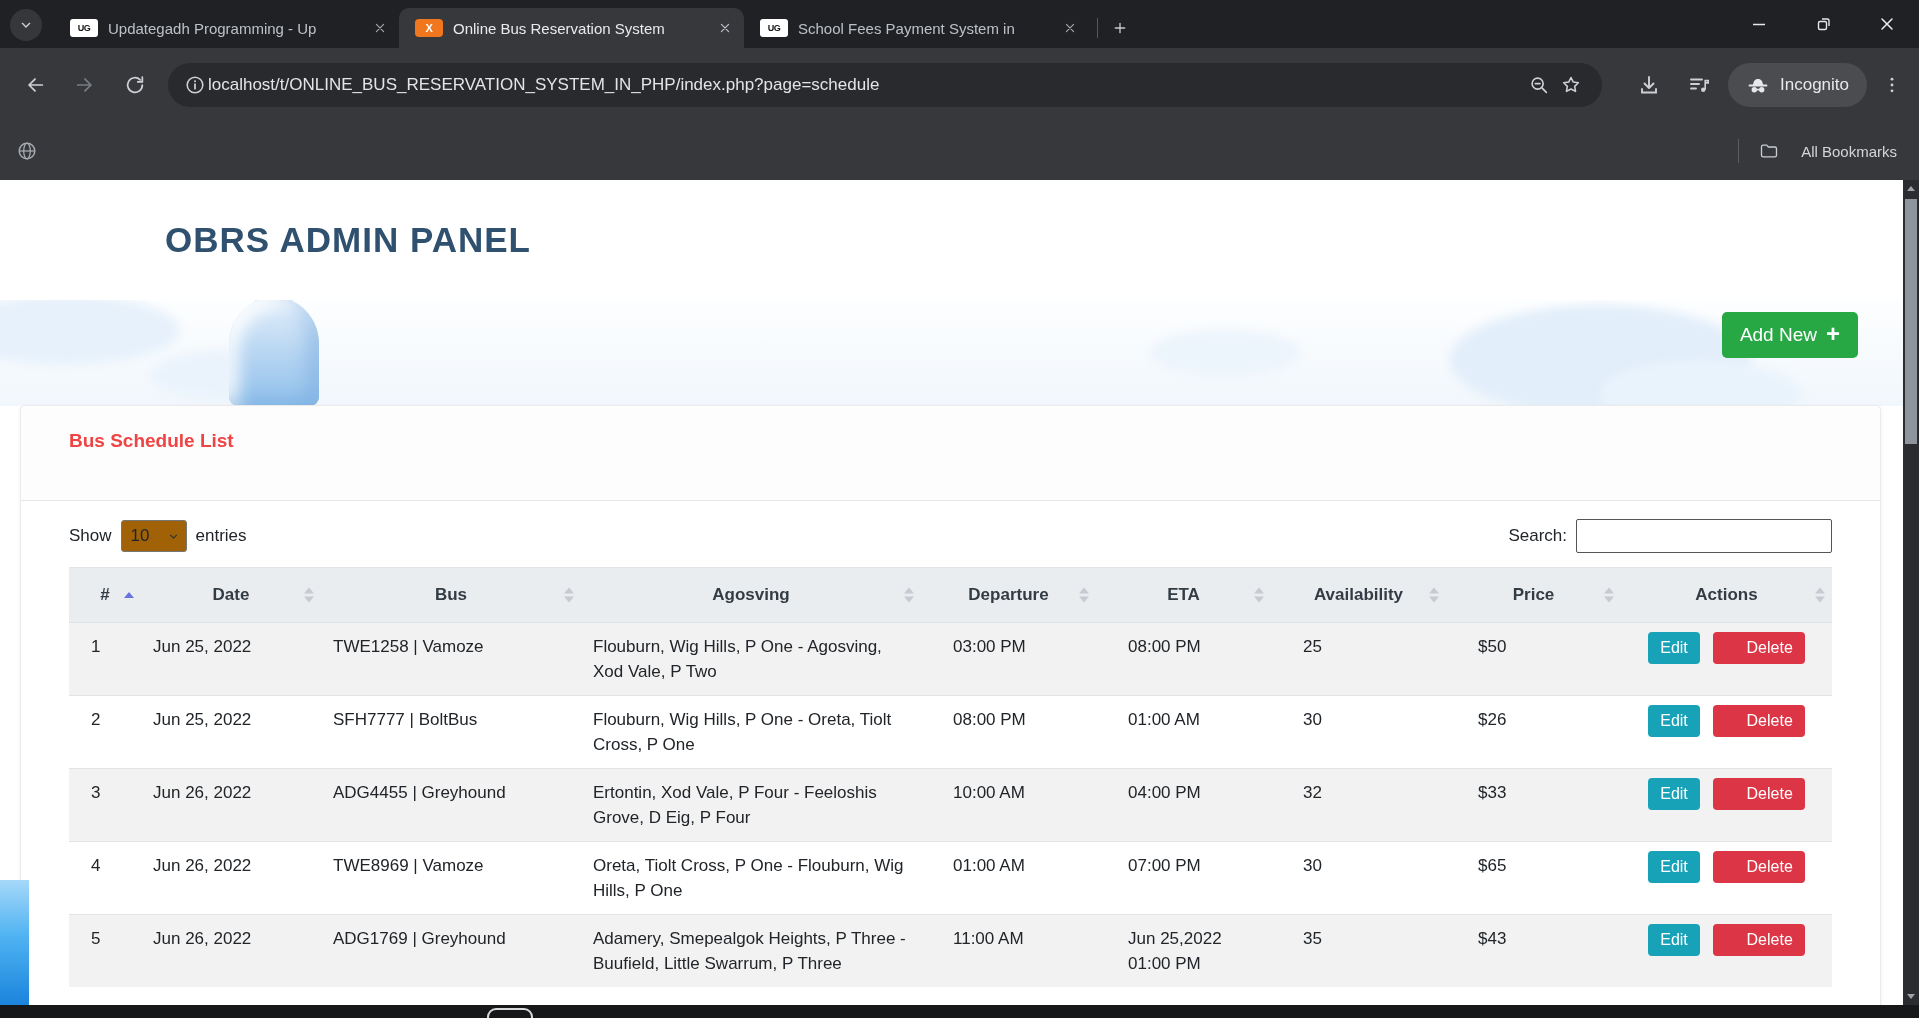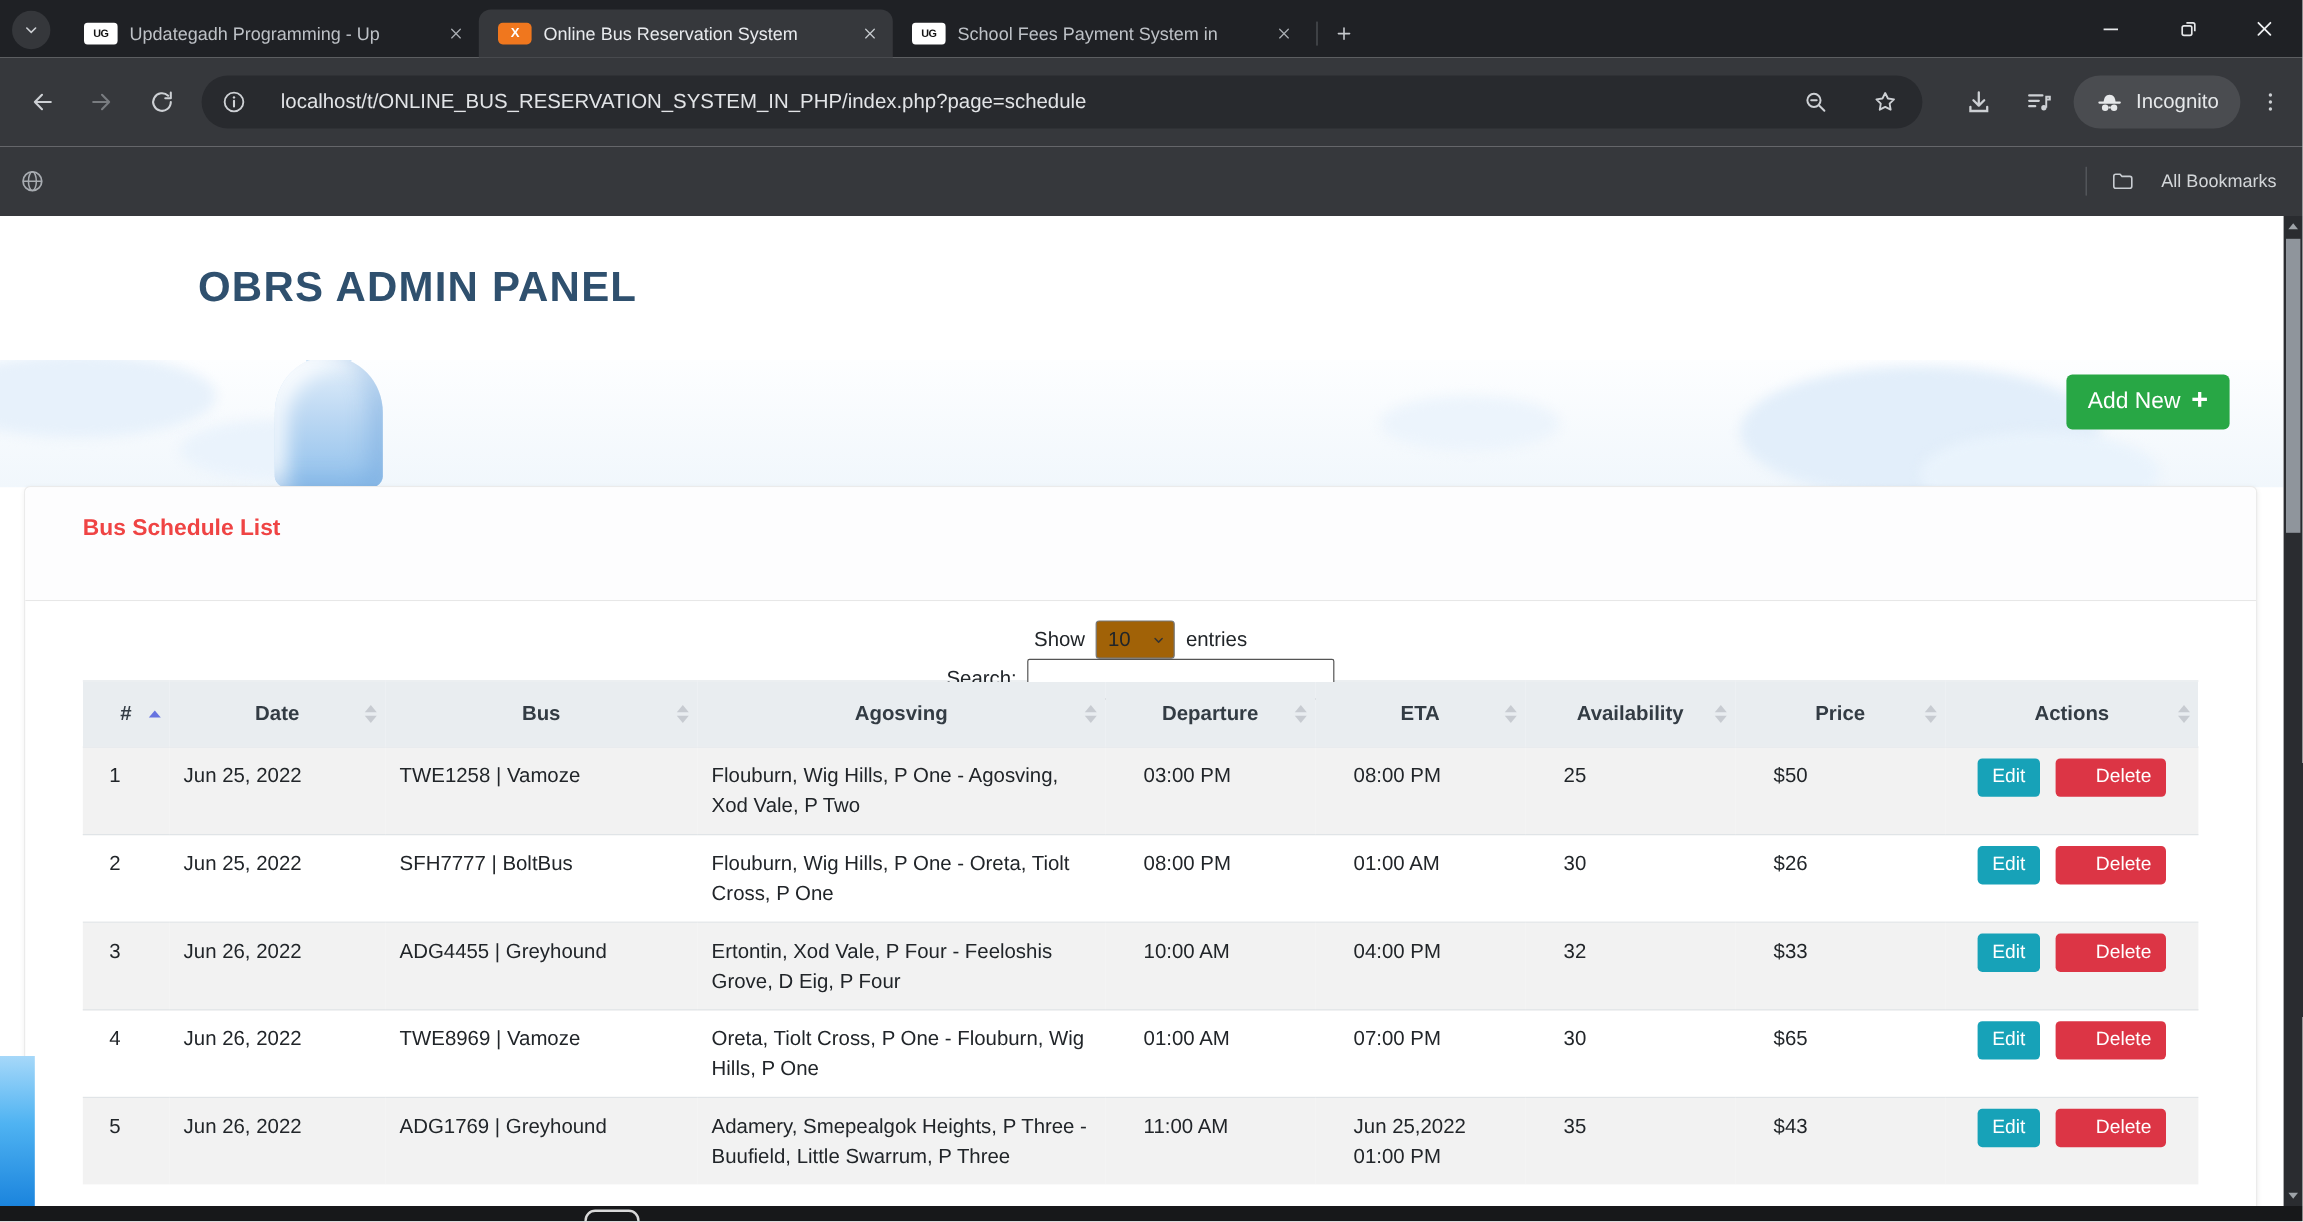--- a/index.html
+++ b/index.html
@@ -31,21 +31,21 @@
   .tab-sep { width:1px; height:20px; background:#54575b; margin:0 8px; align-self:center; }
   .new-tab-btn { width:28px; height:28px; align-self:center; display:flex; align-items:center; justify-content:center; border-radius:50%; cursor:pointer; }
   .win-controls { position:absolute; right:0; top:0; height:48px; display:flex; }
   .win-btn { width:64px; height:48px; display:flex; align-items:center; justify-content:center; cursor:pointer; }
 
   
   .toolbar { position:absolute; top:48px; left:0; right:0; height:74px; background:#36383c; display:flex; align-items:center; padding:0 10px; }
   .nav-btn { width:40px; height:40px; display:flex; align-items:center; justify-content:center; margin:0 5px; border-radius:50%; cursor:pointer; }
   .omnibox {
     flex:1; height:44px; background:#282a2e; border-radius:22px; margin:0 22px 0 8px;
-    display:flex; align-items:center; padding:0 16px; gap:28px; cursor:text;
+    display:flex; align-items:center; padding:0 16px; gap:2px; cursor:text;
   }
   .url-text { flex:1; color:#e2e4e7; font-size:17px; white-space:nowrap; overflow:hidden; }
   .omni-icon { width:30px; height:30px; display:flex; align-items:center; justify-content:center; cursor:pointer; }
   .tb-icon { width:38px; height:38px; display:flex; align-items:center; justify-content:center; margin:0 6px; cursor:pointer; }
   .incognito-badge {
     height:44px; border-radius:22px; background:#4a4c50; display:flex; align-items:center;
     gap:10px; padding:0 18px; color:#e6e8ea; font-size:17px; margin:0 4px;
   }
   .menu-dots { width:34px; height:34px; display:flex; align-items:center; justify-content:center; margin-left:4px; cursor:pointer; }
 
@@ -96,21 +96,21 @@
 
   .card {
     position:absolute; left:20px; top:225px; width:1861px; bottom:-6px; z-index:4;
     background:#fff; border:1px solid #ebebeb; border-radius:5px 5px 0 0;
     box-shadow:0 1px 4px rgba(0,0,0,.06);
   }
   .card-header { height:95px; padding:24px 48px; border-bottom:1px solid #e7e7e7; background:#fdfdfe; border-radius:5px 5px 0 0; }
   .card-title { font-size:19px; font-weight:bold; color:#ef4444; }
   .card-body { padding:16px 48px 0; }
 
-  .controls { display:flex; justify-content:space-between; align-items:center; height:38px; font-size:17px; color:#212529;flex-direction:column; }
+  .controls { display:flex; justify-content:space-between; align-items:center; height:38px; font-size:17px; color:#212529; }
   .show-group, .search-group { display:flex; align-items:center; gap:9px; }
   .length-select {
     width:66px; height:32px; border:1px solid #767676; border-radius:3px; background:#a16207;
     display:flex; align-items:center; justify-content:space-between; padding:0 7px 0 9px; cursor:pointer;
   }
   .search-input { width:256px; height:34px; border:1px solid #555; border-radius:2px; background:#fff; font-family:inherit; font-size:16px; padding:0 8px; }
 
   .table-wrap { margin-top:12px; }
   table { width:100%; border-collapse:collapse; table-layout:fixed; font-size:17px; color:#212529; }
   col.c-num{width:72px;} col.c-date{width:180px;} col.c-bus{width:260px;} col.c-loc{width:340px;}

